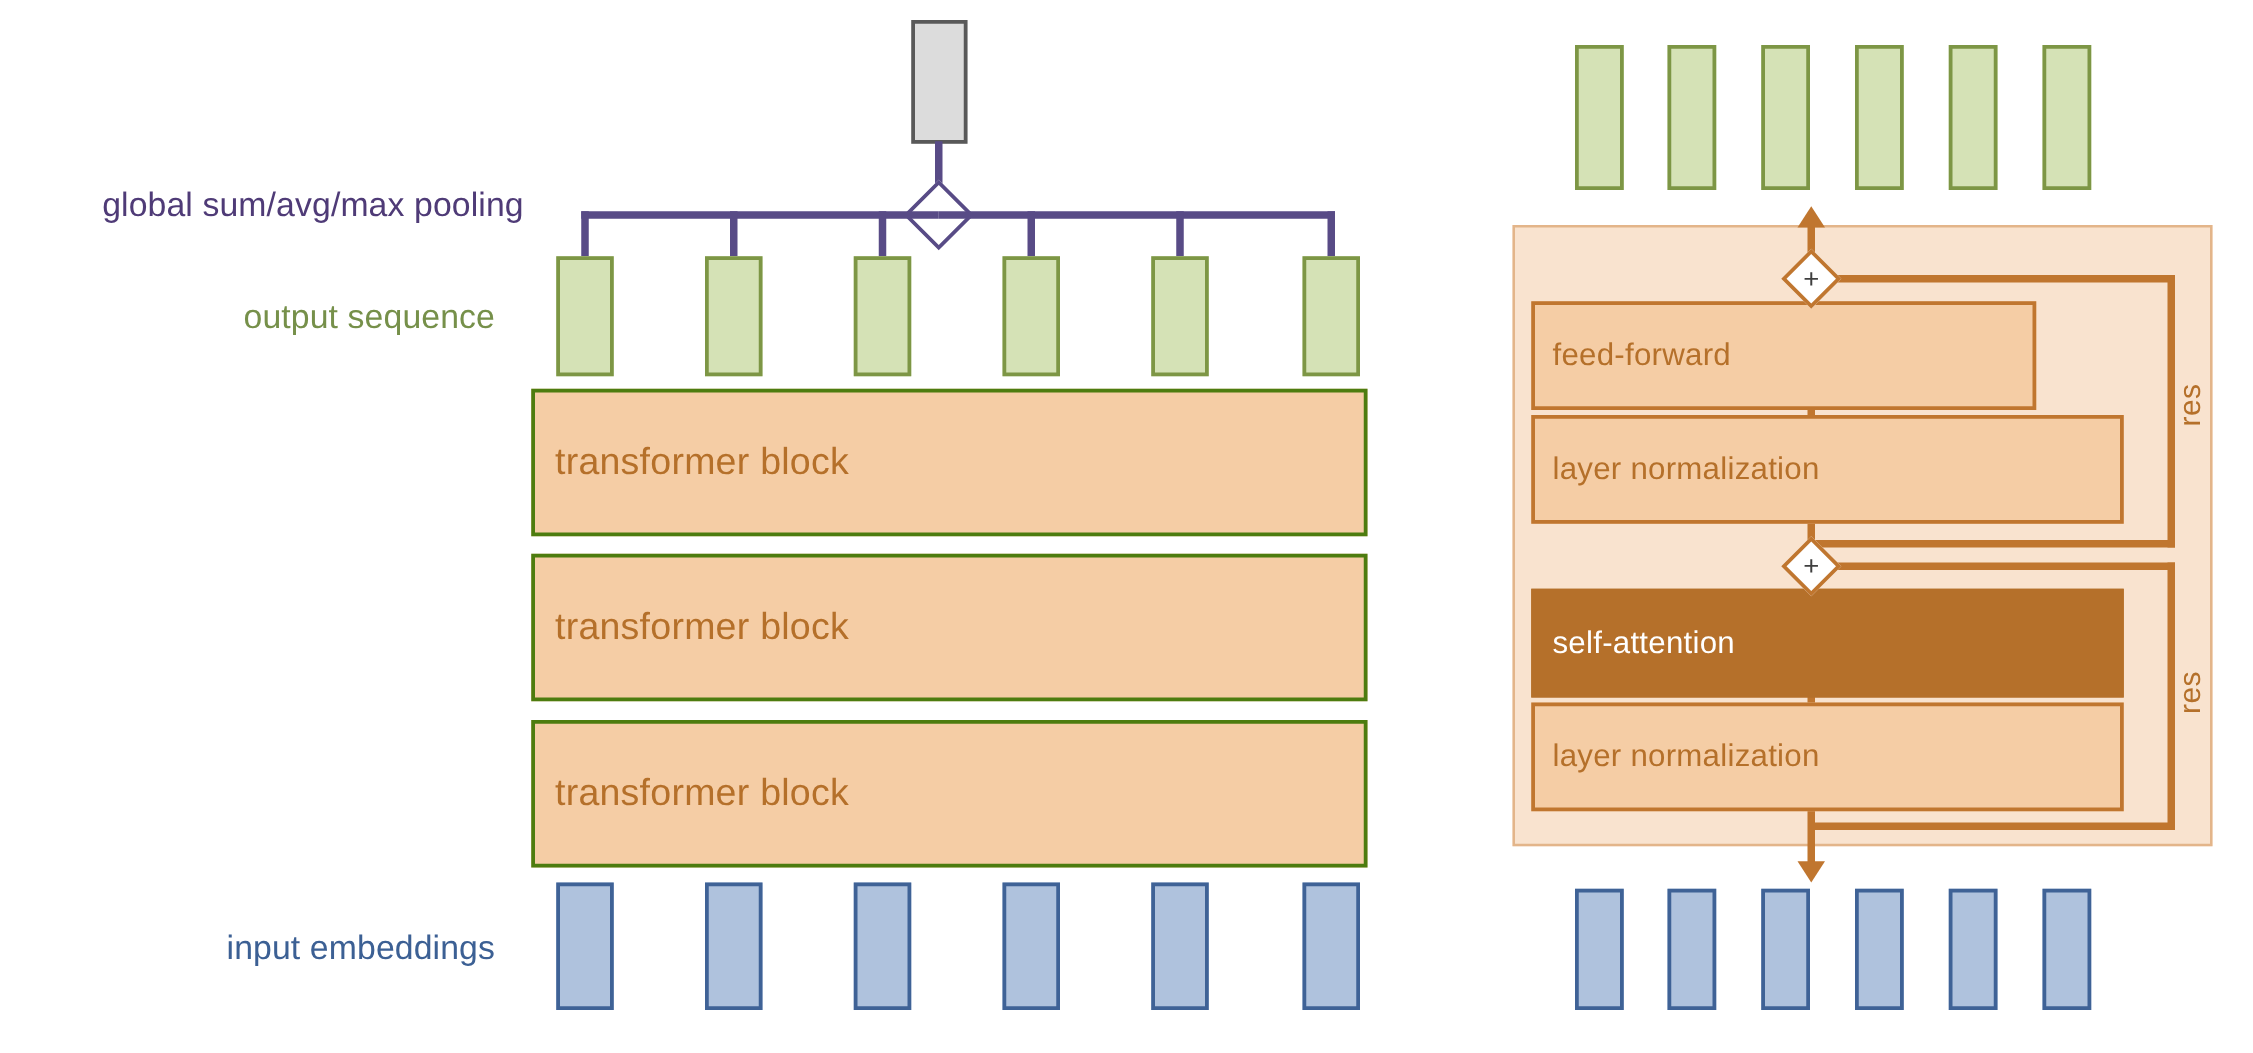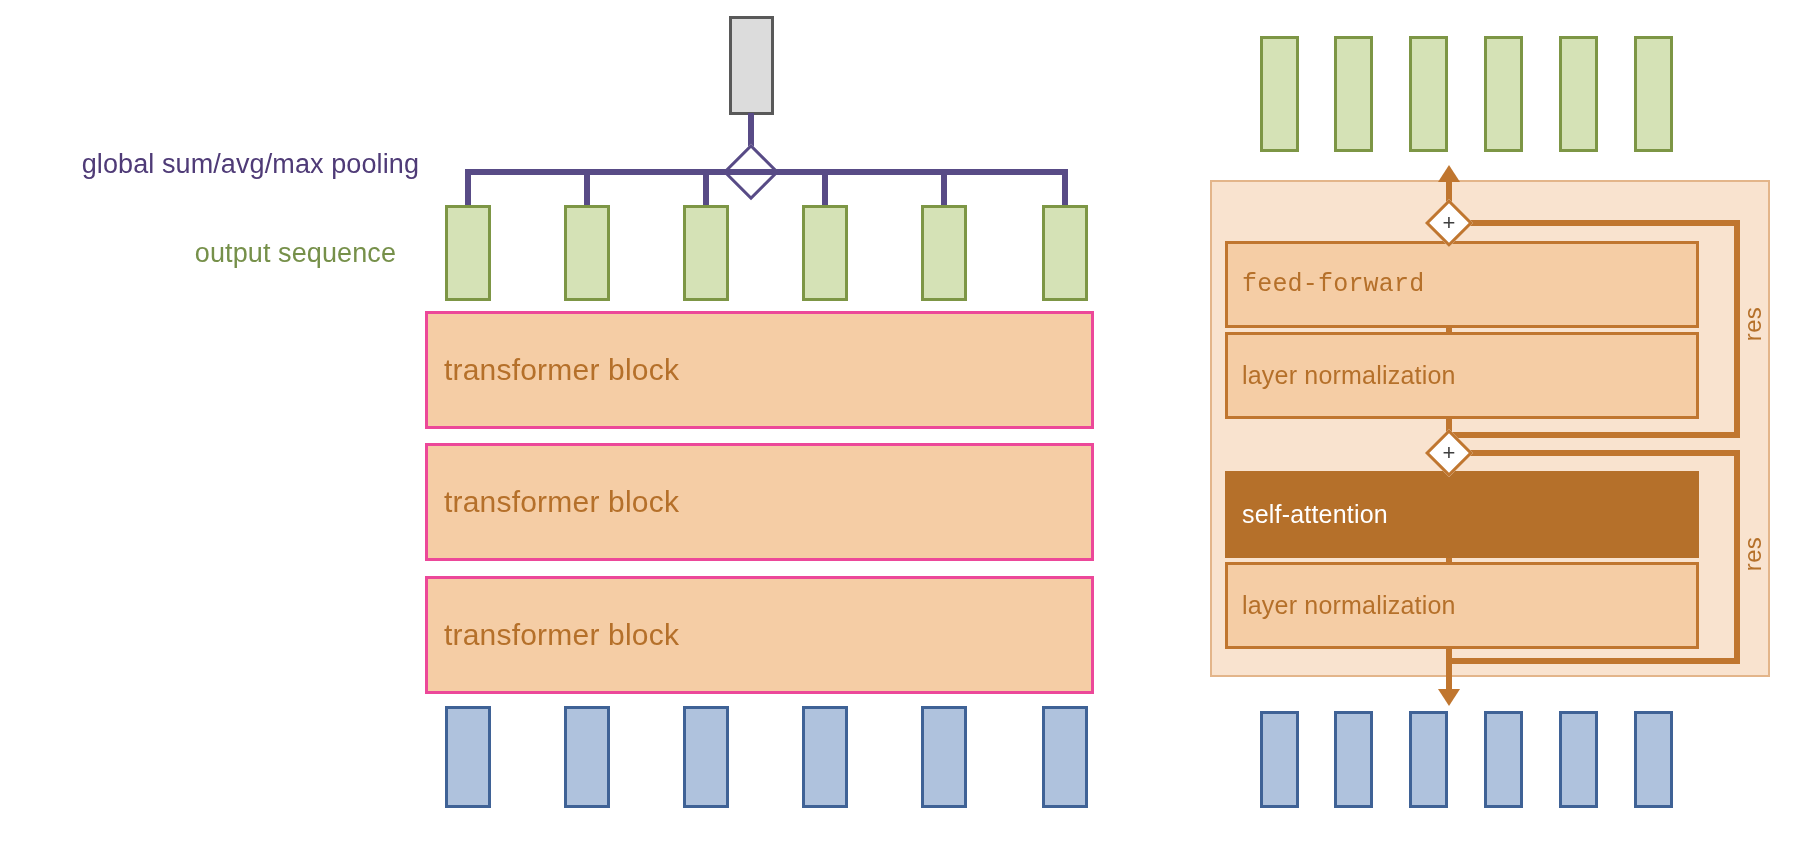--- a/index.html
+++ b/index.html
@@ -61,21 +61,21 @@
     background: #ffffff;
     border: 3px solid #584b86;
     transform: rotate(45deg);
   }
 
   
   .tblock {
     position: absolute;
     box-sizing: border-box;
     background: #f5cda5;
-    border: 3px solid #ec4899;
+    border: 3px solid #4d7c0f;
     display: flex;
     align-items: center;
   }
   .tblock-label {
     color: #b5702a;
     font-size: 30px;
     padding-left: 16px;
     letter-spacing: .2px;
   }
 
@@ -155,20 +155,21 @@
 </style>
 </head>
 <body>
 
 <div id="canvas">
 
   <div class="side-label label-pooling" style="left:0px; top:148px; width:396px;margin-left:23px;">global sum/avg/max pooling</div>
 
   <div class="side-label label-output" style="left:0px; top:237px; width:396px;">output sequence</div>
 
+  <div class="side-label label-input" style="left:0px; top:742px; width:396px;">input embeddings</div>
 
   <div class="token token-gray" style="left:729px; top:16px; width:45px; height:99px;"></div>
 
   <div class="pu-line" style="left:748px; top:113px; width:6px; height:40px;"></div>
 
   <div class="pu-diamond" style="left:731px; top:152px; width:40px; height:40px;"></div>
 
   <div class="pu-line" style="left:465px; top:169px; width:286px; height:6px;"></div>
   <div class="pu-line" style="left:751px; top:169px; width:317px; height:6px;"></div>
 
@@ -221,21 +222,21 @@
   <div class="or-plus" style="left:1432px; top:212px; width:34px;">+</div>
 
   <div class="or-line" style="left:1466px; top:220px; width:274px; height:6px;"></div>
   <div class="or-line" style="left:1734px; top:220px; width:6px; height:218px;"></div>
   <div class="or-line" style="left:1449px; top:432px; width:291px; height:6px;"></div>
 
   <div class="or-line" style="left:1446px; top:236px; width:6px; height:26px; z-index:2;"></div>
   <div class="or-line" style="left:1446px; top:327px; width:6px; height:26px; z-index:2;"></div>
   <div class="or-line" style="left:1446px; top:417px; width:6px; height:30px; z-index:2;"></div>
 
-  <div class="sub-box" style="left:1225px; top:241px; width:474px; height:87px; z-index:3;font-family:Liberation Mono, monospace;">
+  <div class="sub-box" style="left:1225px; top:241px; width:404px; height:87px; z-index:3;">
     <span class="sub-label">feed-forward</span>
   </div>
 
   <div class="sub-box" style="left:1225px; top:332px; width:474px; height:87px; z-index:3;">
     <span class="sub-label">layer normalization</span>
   </div>
 
   <div class="res-label" style="left:1723px; top:310px; width:60px;">res</div>
 
   <div class="or-diamond" style="left:1432px; top:436px; width:34px; height:34px;"></div>

